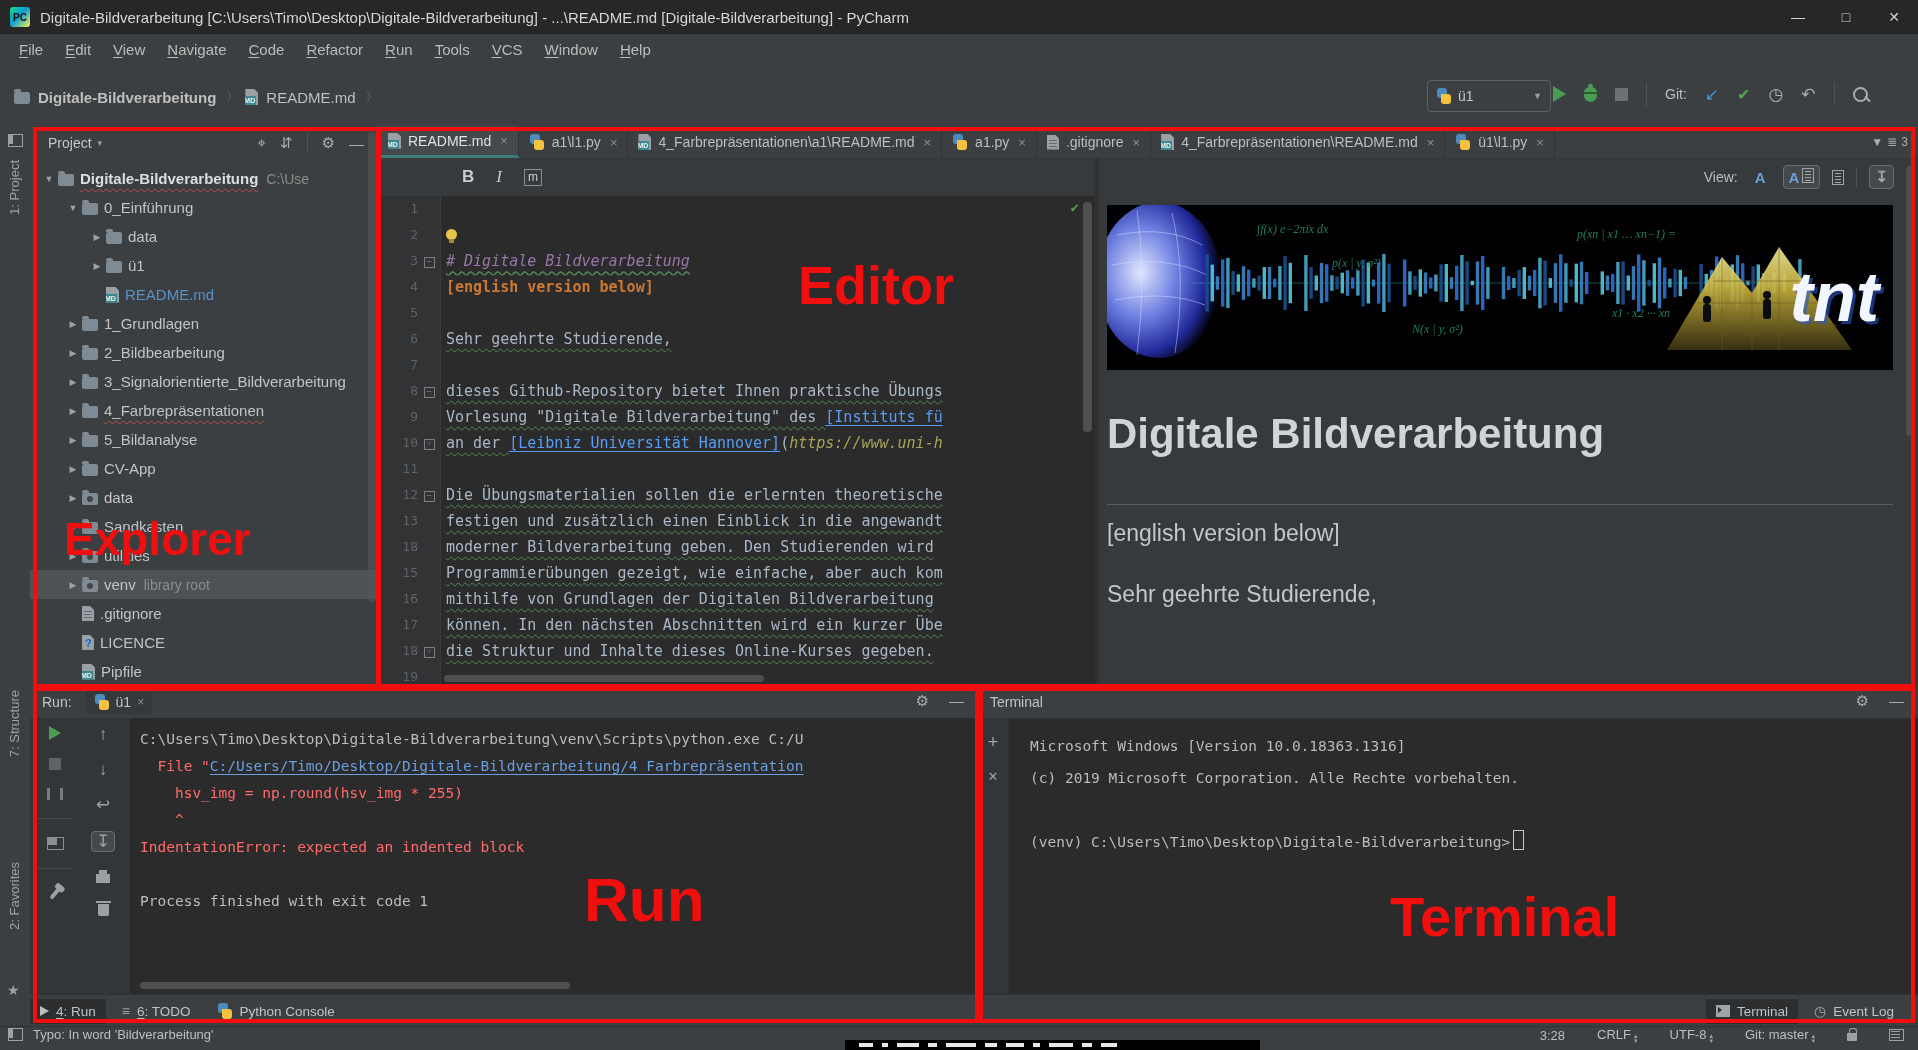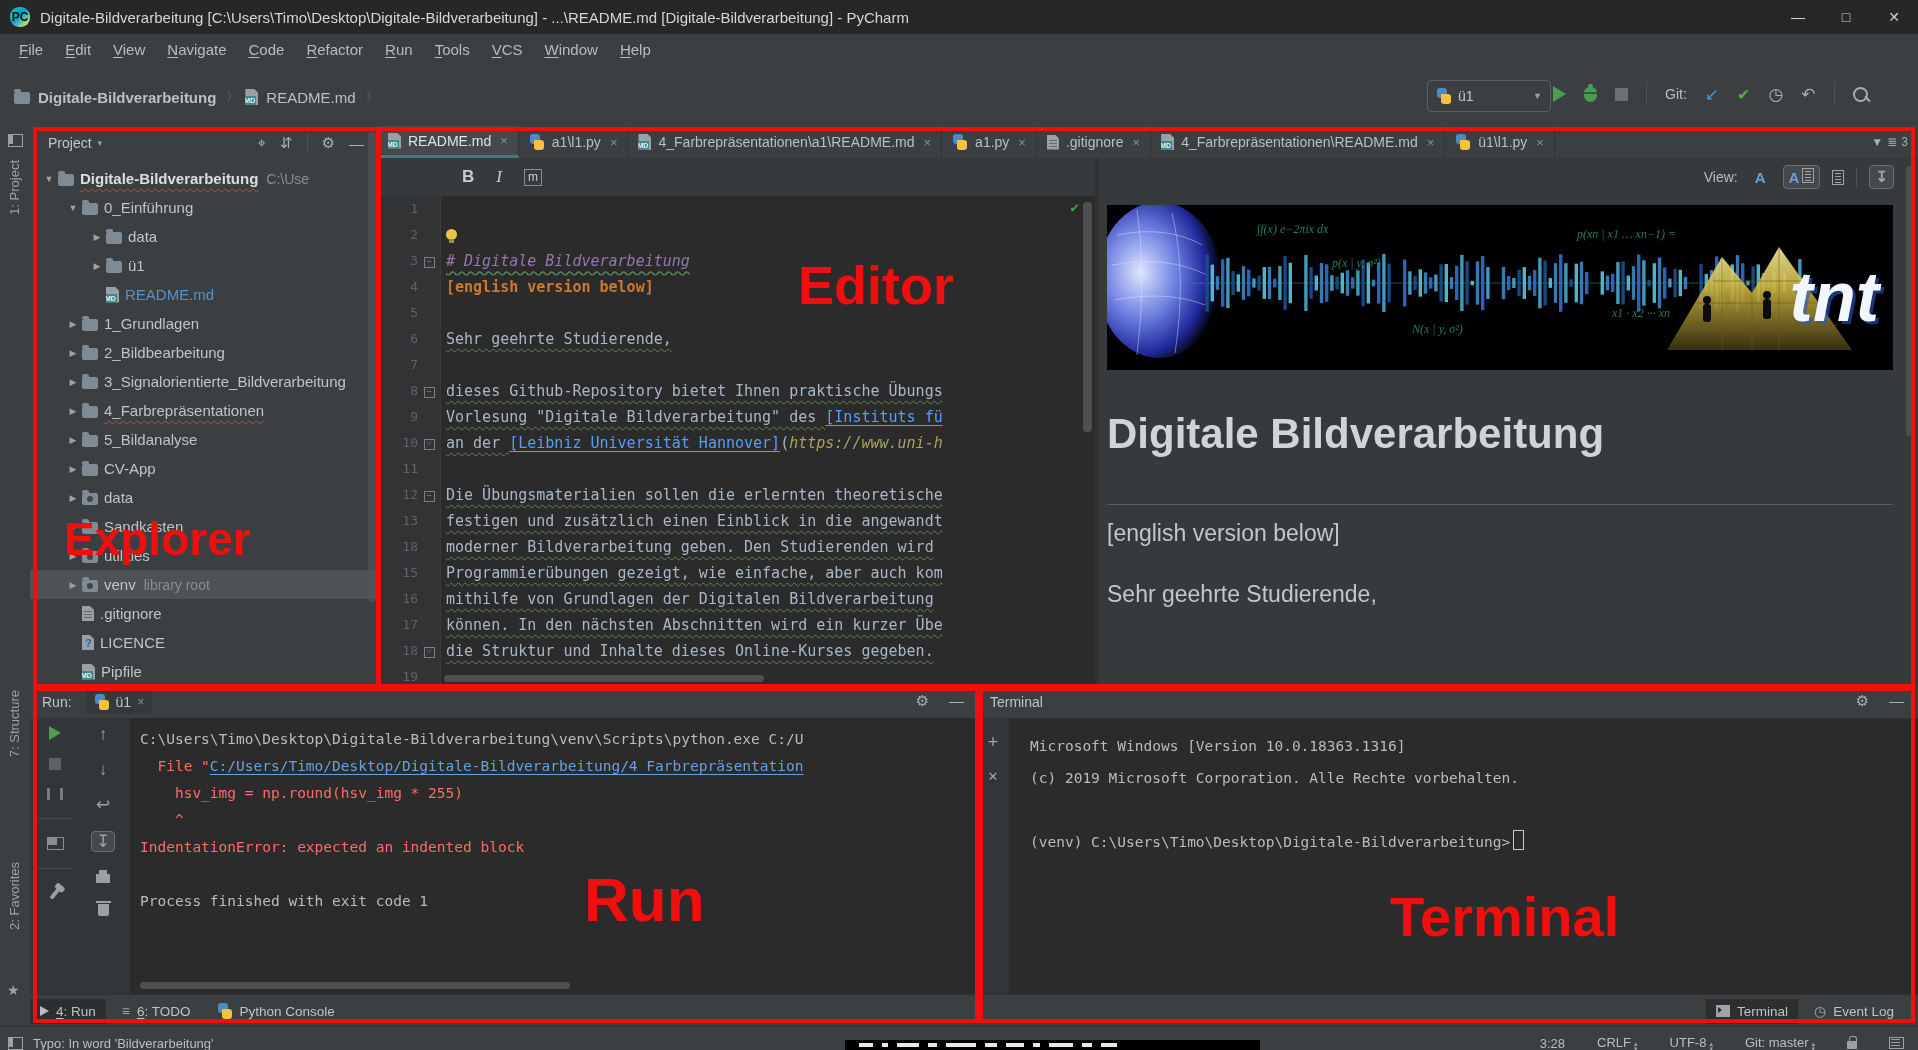--- a/index.html
+++ b/index.html
@@ -2,23 +2,23 @@
 <html><head>
 <meta charset="utf-8">
 <style>
   html,body{margin:0;padding:0;background:#1b1b1b;}
   #app{position:relative;width:1918px;height:1050px;background:#3c3f41;overflow:hidden;
        font-family:"Liberation Sans",sans-serif;color:#bbbbbb;-webkit-font-smoothing:antialiased;}
   .abs{position:absolute;}
   
   #title-bar{left:0;top:0;width:1918px;height:34px;background:#272727;border-bottom:1px solid #1c1c1c;
              display:flex;align-items:center;}
-  #pc-logo{width:20px;height:20px;margin:0 10px 0 10px;border-radius:9px;
+  #pc-logo{width:20px;height:20px;margin:0 10px 0 10px;border-radius:3px;
            background:linear-gradient(135deg,#21d789 0%,#089bd6 45%,#fcf84a 100%);
-           display:flex;align-items:center;justify-content:center;font-size:12px;font-weight:bold;color:#111;}
+           display:flex;align-items:center;justify-content:center;font-size:10px;font-weight:bold;color:#111;}
   #window-title{color:#d6d6d6;font-size:15px;white-space:nowrap;}
   #win-controls{position:absolute;right:0;top:0;height:34px;display:flex;}
   .win-btn{width:48px;height:34px;display:flex;align-items:center;justify-content:center;color:#d0d0d0;font-size:14px;}
   
   #menu-bar{left:0;top:34px;width:1918px;height:30px;background:#3c3f41;border-bottom:1px solid #323232;
             display:flex;align-items:center;padding-left:8px;}
   .menu-item{padding:0 11px;font-size:15px;color:#bbbbbb;}
   .mnemonic{text-decoration:underline;text-underline-offset:2px;}
   
   #toolbar{left:0;top:64px;width:1918px;height:62px;background:#3c3f41;border-bottom:1px solid #323232;}
@@ -162,21 +162,21 @@
   .bb-group{display:flex;align-items:center;gap:6px;}
   .bb-btn{display:flex;align-items:center;gap:7px;padding:5px 10px;color:#bfc3c6;}
   .bb-btn.active{background:#2c2e2f;}
   .bb-run{width:0;height:0;border-left:9px solid #b9bdc0;border-top:5px solid transparent;border-bottom:5px solid transparent;}
   .bb-todo{color:#9aa0a3;font-size:14px;}
   .bb-term{display:inline-block;width:14px;height:12px;background:#a0a4a8;position:relative;}
   .bb-term:before{content:"";position:absolute;left:2px;top:2px;border-left:4px solid #2b2b2b;border-top:3px solid transparent;border-bottom:3px solid transparent;}
   .bb-event{color:#9aa0a3;font-size:14px;}
   #bb-right{margin-left:auto;margin-right:14px;}
   
-  #status-bar{left:0;top:1026px;width:1918px;height:24px;background:#3c3f41;border-top:1px solid #323232;display:flex;align-items:flex-end;font-size:13px;color:#bbbfc2;}
+  #status-bar{left:0;top:1026px;width:1918px;height:24px;background:#3c3f41;border-top:1px solid #323232;display:flex;align-items:flex-start;font-size:13px;color:#bbbfc2;}
   #sb-left{display:flex;align-items:center;gap:10px;margin-left:8px;}
   .i-win{display:inline-block;width:13px;height:11px;border:1px solid #9da1a4;position:relative;}
   .i-win:before{content:"";position:absolute;left:0;top:0;width:4px;height:9px;background:#9da1a4;}
   #sb-right{margin-left:auto;display:flex;align-items:center;gap:32px;margin-right:14px;}
   .updown{display:inline-flex;flex-direction:column;font-size:7px;line-height:5px;color:#9da1a4;margin-left:3px;vertical-align:1px;}
   .i-lock{display:inline-block;width:10px;height:8px;background:#9da1a4;border-radius:1px;position:relative;margin-top:4px;}
   .i-lock:before{content:"";position:absolute;left:2px;top:-5px;width:6px;height:5px;border:1.5px solid #9da1a4;border-bottom:none;border-radius:3px 3px 0 0;}
   .i-monitor{display:inline-block;width:13px;height:10px;border:1px solid #9da1a4;
      background:repeating-linear-gradient(to bottom,#9da1a4 0 1px,transparent 1px 3px);background-size:9px 100%;background-repeat:no-repeat;background-position:1px 1px;}
   

